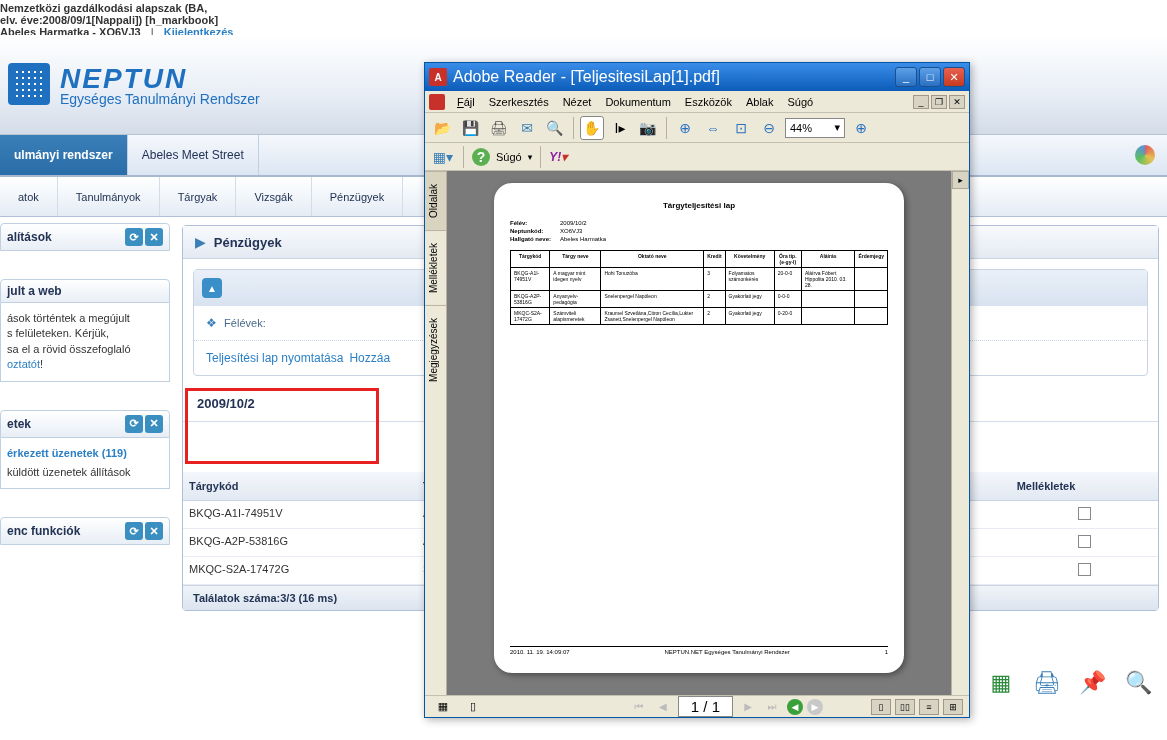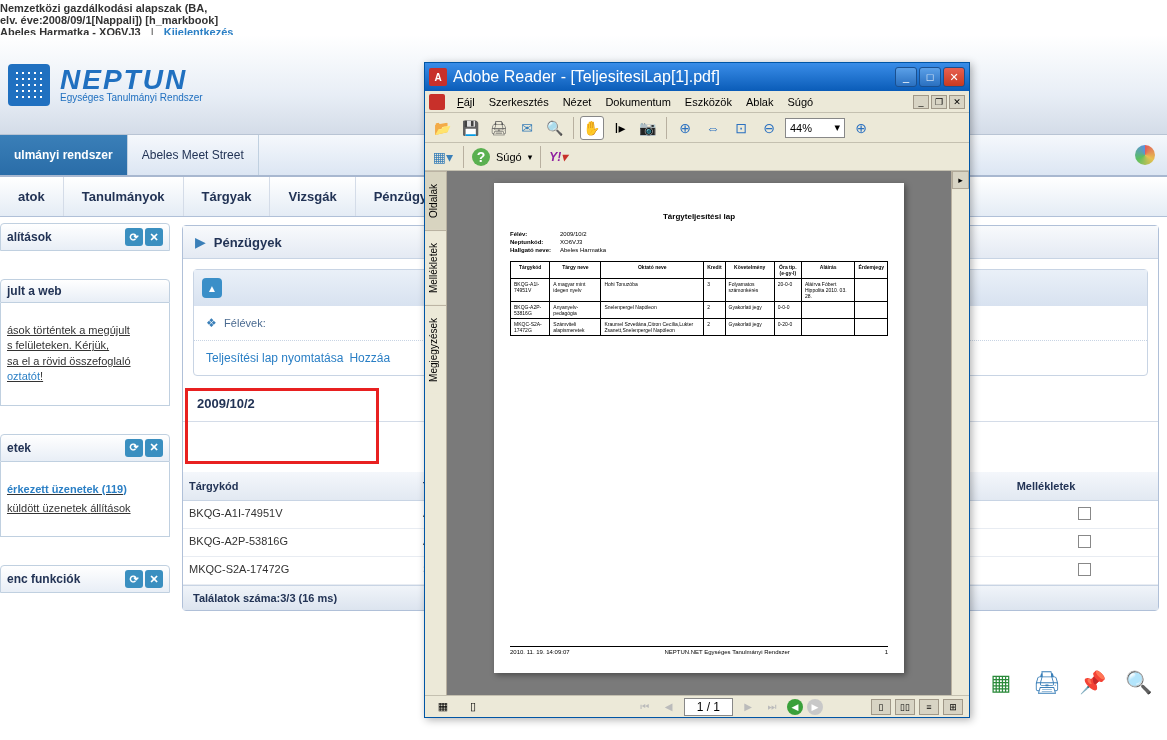--- a/index.html
+++ b/index.html
@@ -12,43 +12,43 @@
     .top-right .logout { color: #2a7fc5; cursor: pointer; }
     .top-right .divider { color: #888; }
     
     
     .logo-area { height: 100px; background: linear-gradient(to bottom, #fff 0%, #e8eef6 60%, #d4dce8 100%); border-bottom: 1px solid #b8c4d4; display: flex; align-items: center; padding-left: 8px; position: relative; }
     .logo { display: flex; align-items: flex-start; gap: 10px; }
     .logo-icon { width: 42px; height: 42px; background: #2070c0; border-radius: 4px; position: relative; }
     .logo-icon::before { content: ""; position: absolute; inset: 6px; background: radial-gradient(circle, #fff 1px, transparent 1px); background-size: 6px 6px; }
     .logo-text { color: #2070c0; }
     .logo-text .big { font-size: 28px; font-weight: bold; letter-spacing: 2px; font-style: italic; }
-    .logo-text .sub { font-size: 10px; color: #2070c0; margin-top: -4px; }
+    .logo-text .sub { font-size: 14px; color: #2070c0; margin-top: -4px; }
     .banner-img { position: absolute; right: 0; top: -20px; height: 220px; width: 540px; overflow: hidden; }
     
     
     .nav-row { height: 42px; background: linear-gradient(to bottom, #f5f8fc, #dce6f3); border-bottom: 2px solid #a8b8d0; display: flex; align-items: stretch; padding-left: 0; }
     .nav-tab { padding: 0 14px; display: flex; align-items: center; font-size: 12px; color: #223355; cursor: pointer; border-right: 1px solid #c0d0e0; }
     .nav-tab.active { background: linear-gradient(to bottom, #3a7fb8, #2a6da8); color: #fff; font-weight: bold; border-radius: 0 0 0 0; }
     .color-ball { position: absolute; right: 12px; margin-top: 10px; width: 20px; height: 20px; border-radius: 50%; background: conic-gradient(#e05b5b, #e8c050, #5bc060, #5b90e0); }
     
     
     .nav-row-2 { height: 40px; background: linear-gradient(to bottom, #fff, #e4ecf5); border-bottom: 1px solid #b0c0d8; display: flex; align-items: stretch; }
-    .nav2-item { padding: 13px 18px; display: flex; align-items: center; font-size: 13px; font-weight: bold; color: #223355; cursor: pointer; border-right: 1px solid #d4dce8; }
+    .nav2-item { padding: 13px 18px; display: flex; align-items: center; font-size: 11px; font-weight: normal; color: #223355; cursor: pointer; border-right: 1px solid #d4dce8; }
     
     
     .main-area { display: flex; height: calc(100% - 217px); }
     .left-col { width: 170px; padding: 6px 0; }
     .right-col { flex: 1; padding: 8px 8px 0 12px; position: relative; }
     
     .side-panel { margin-bottom: 28px; }
     .side-header { background: linear-gradient(to bottom, #fff, #e8eef6); border: 1px solid #c0d0e0; border-radius: 4px 4px 0 0; padding: 4px 6px; display: flex; justify-content: space-between; align-items: center; font-weight: bold; color: #223355; font-size: 12px; }
     .side-icons { display: flex; gap: 2px; }
     .side-icon { width: 18px; height: 18px; background: #3a8fc0; border-radius: 3px; color: #fff; display: flex; align-items: center; justify-content: center; font-size: 11px; font-weight: bold; cursor: pointer; }
-    .side-body { border: 1px solid #c0d0e0; border-top: none; padding: 20px 6px; font-size: 11px; color: #333; line-height: 1.4; text-decoration: underline; }
+    .side-body { border: 1px solid #c0d0e0; border-top: none; padding: 8px 6px; font-size: 11px; color: #333; line-height: 1.4; }
     .side-body a { color: #2a7fc5; text-decoration: none; }
     .msg-link { color: #2a7fc5; font-weight: bold; display: block; margin-bottom: 4px; cursor: pointer; }
     .msg-item { color: #333; margin-bottom: 4px; cursor: pointer; }
     
     
     .content-panel { border: 1px solid #b0c0d8; border-radius: 4px; margin-bottom: 10px; }
     .panel-head { background: linear-gradient(to bottom, #f8fafc, #e4eaf3); padding: 8px 12px; display: flex; align-items: center; gap: 8px; border-bottom: 1px solid #c8d4e4; }
     .panel-head .arrow { color: #3a7fb8; font-size: 14px; }
     .panel-head .title { font-weight: bold; color: #223355; font-size: 13px; }
     
@@ -103,31 +103,31 @@
     
     .pdf-body { display: flex; height: calc(100% - 130px); background: #808080; }
     .pdf-sidetabs { width: 22px; background: #ece9d8; border-right: 1px solid #b8b0a0; display: flex; flex-direction: column; }
     .pdf-sidetab { writing-mode: vertical-rl; transform: rotate(180deg); padding: 12px 3px; font-size: 10px; background: #ece9d8; border-bottom: 1px solid #b8b0a0; cursor: pointer; text-align: center; }
     .pdf-sidetab.active { background: #d8d4c0; }
     
     .pdf-viewer { flex: 1; background: #7a7a7a; padding: 12px; overflow: auto; position: relative; }
     .pdf-scrollbar { width: 18px; background: #ece9d8; border-left: 1px solid #b8b0a0; }
     .pdf-scroll-arrow { height: 18px; display: flex; align-items: center; justify-content: center; font-size: 9px; background: #d8d4c4; border: 1px solid #b0a898; }
     
-    .pdf-page { background: #fff; width: 410px; height: 490px; margin: 0 auto; padding: 29px 16px; box-shadow: 2px 2px 6px rgba(0,0,0,0.4); font-size: 7px; position: relative; }
+    .pdf-page { background: #fff; width: 410px; height: 490px; margin: 0 auto; padding: 18px 16px; box-shadow: 2px 2px 6px rgba(0,0,0,0.4); font-size: 7px; position: relative; border-radius: 18px; }
     .pdf-page-title { text-align: center; font-weight: bold; font-size: 8px; margin-bottom: 10px; }
     .pdf-meta { font-size: 6px; margin-bottom: 2px; }
     .pdf-meta-label { font-weight: bold; display: inline-block; width: 50px; }
     .pdf-doc-table { width: 100%; border-collapse: collapse; margin-top: 8px; font-size: 5px; }
     .pdf-doc-table th, .pdf-doc-table td { border: 1px solid #000; padding: 2px 3px; text-align: left; vertical-align: top; }
     .pdf-doc-table th { font-weight: bold; text-align: center; }
     .pdf-footer { position: absolute; bottom: 18px; left: 16px; right: 16px; font-size: 6px; display: flex; justify-content: space-between; border-top: 1px solid #000; padding-top: 2px; }
     
     .pdf-statusbar { height: 22px; background: #ece9d8; border-top: 1px solid #c4c0b0; display: flex; align-items: center; padding: 0 6px; gap: 6px; font-size: 11px; }
-    .pdf-pageno { background: #fff; border: 1px solid #888; padding: 1px 12px; font-size: 12px; }
+    .pdf-pageno { background: #fff; border: 1px solid #888; padding: 1px 12px; font-size: 15px; }
     .pdf-nav-btn { width: 18px; height: 16px; display: flex; align-items: center; justify-content: center; font-size: 10px; cursor: pointer; color: #555; }
     .pdf-nav-btn.disabled { color: #bbb; }
     .pdf-status-right { margin-left: auto; display: flex; gap: 4px; }
     .pdf-round-btn { width: 16px; height: 16px; border-radius: 50%; display: flex; align-items: center; justify-content: center; font-size: 9px; color: #fff; }
   </style>
 </head>
 <body>
 
 <div class="top-bar">
   <div class="top-left">

